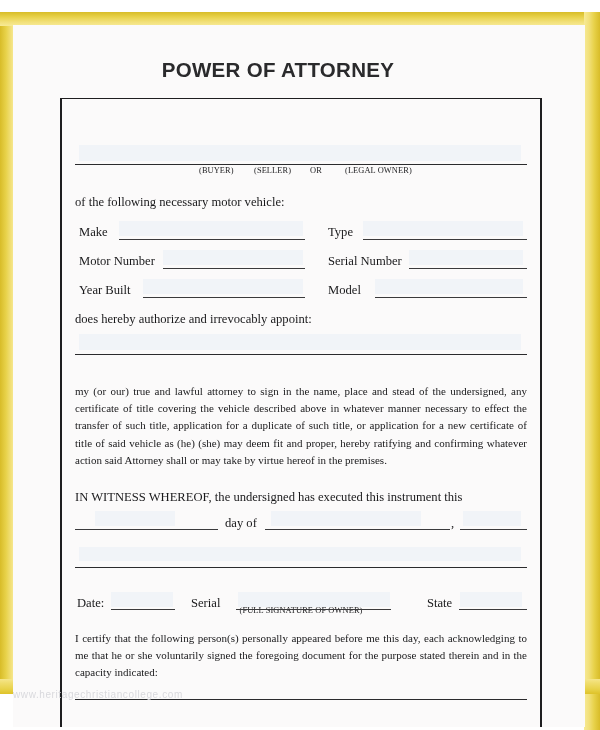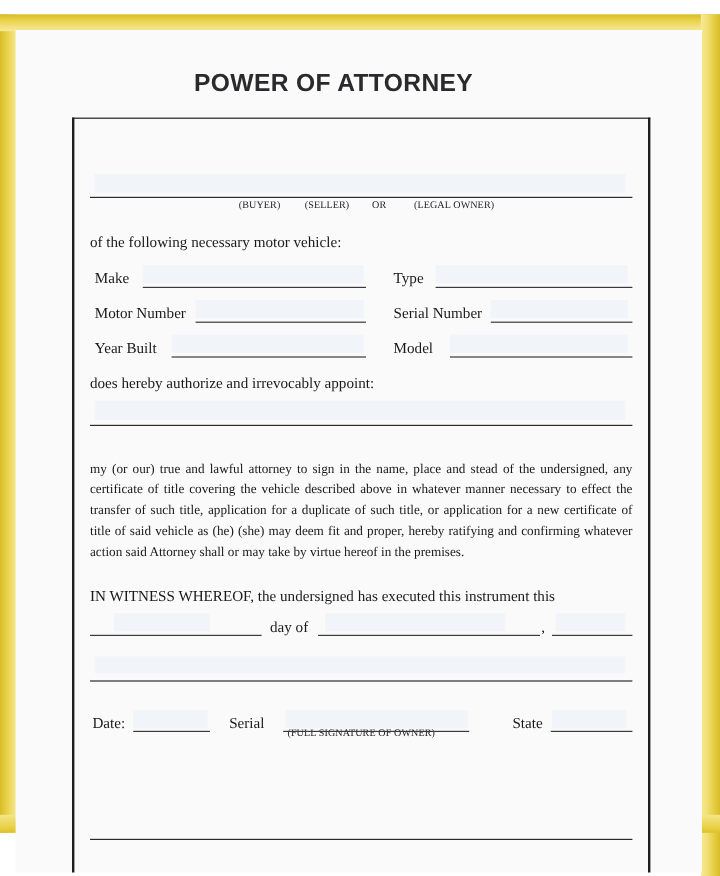--- a/index.html
+++ b/index.html
@@ -226,21 +226,23 @@
         <div class="rule-thin" style="left:36px; top:510px; width:64px;"></div>
 
         <div class="line-text" style="left:116px; top:497px;">Serial</div>
         <div class="field-tint" style="left:163px; top:493px; width:152px; height:15px;"></div>
         <div class="rule-thin" style="left:161px; top:510px; width:155px;"></div>
 
         <div class="line-text" style="left:352px; top:497px;">State</div>
         <div class="field-tint" style="left:385px; top:493px; width:62px; height:15px;"></div>
         <div class="rule-thin" style="left:384px; top:510px; width:68px;"></div>
 
+        <div class="para" style="left:0px; top:531px; width:452px;">I certify that the following person(s) personally appeared before me this day, each acknowledging to me that he or she voluntarily signed the foregoing document for the purpose stated therein and in the capacity indicated:</div>
 
         <div class="rule" style="left:0px; top:600px; width:452px;"></div>
 
       </div>
     </div>
 
+    <div class="watermark">www.heritagechristiancollege.com</div>
 
   </div>
 </div>
 
 </body></html>

